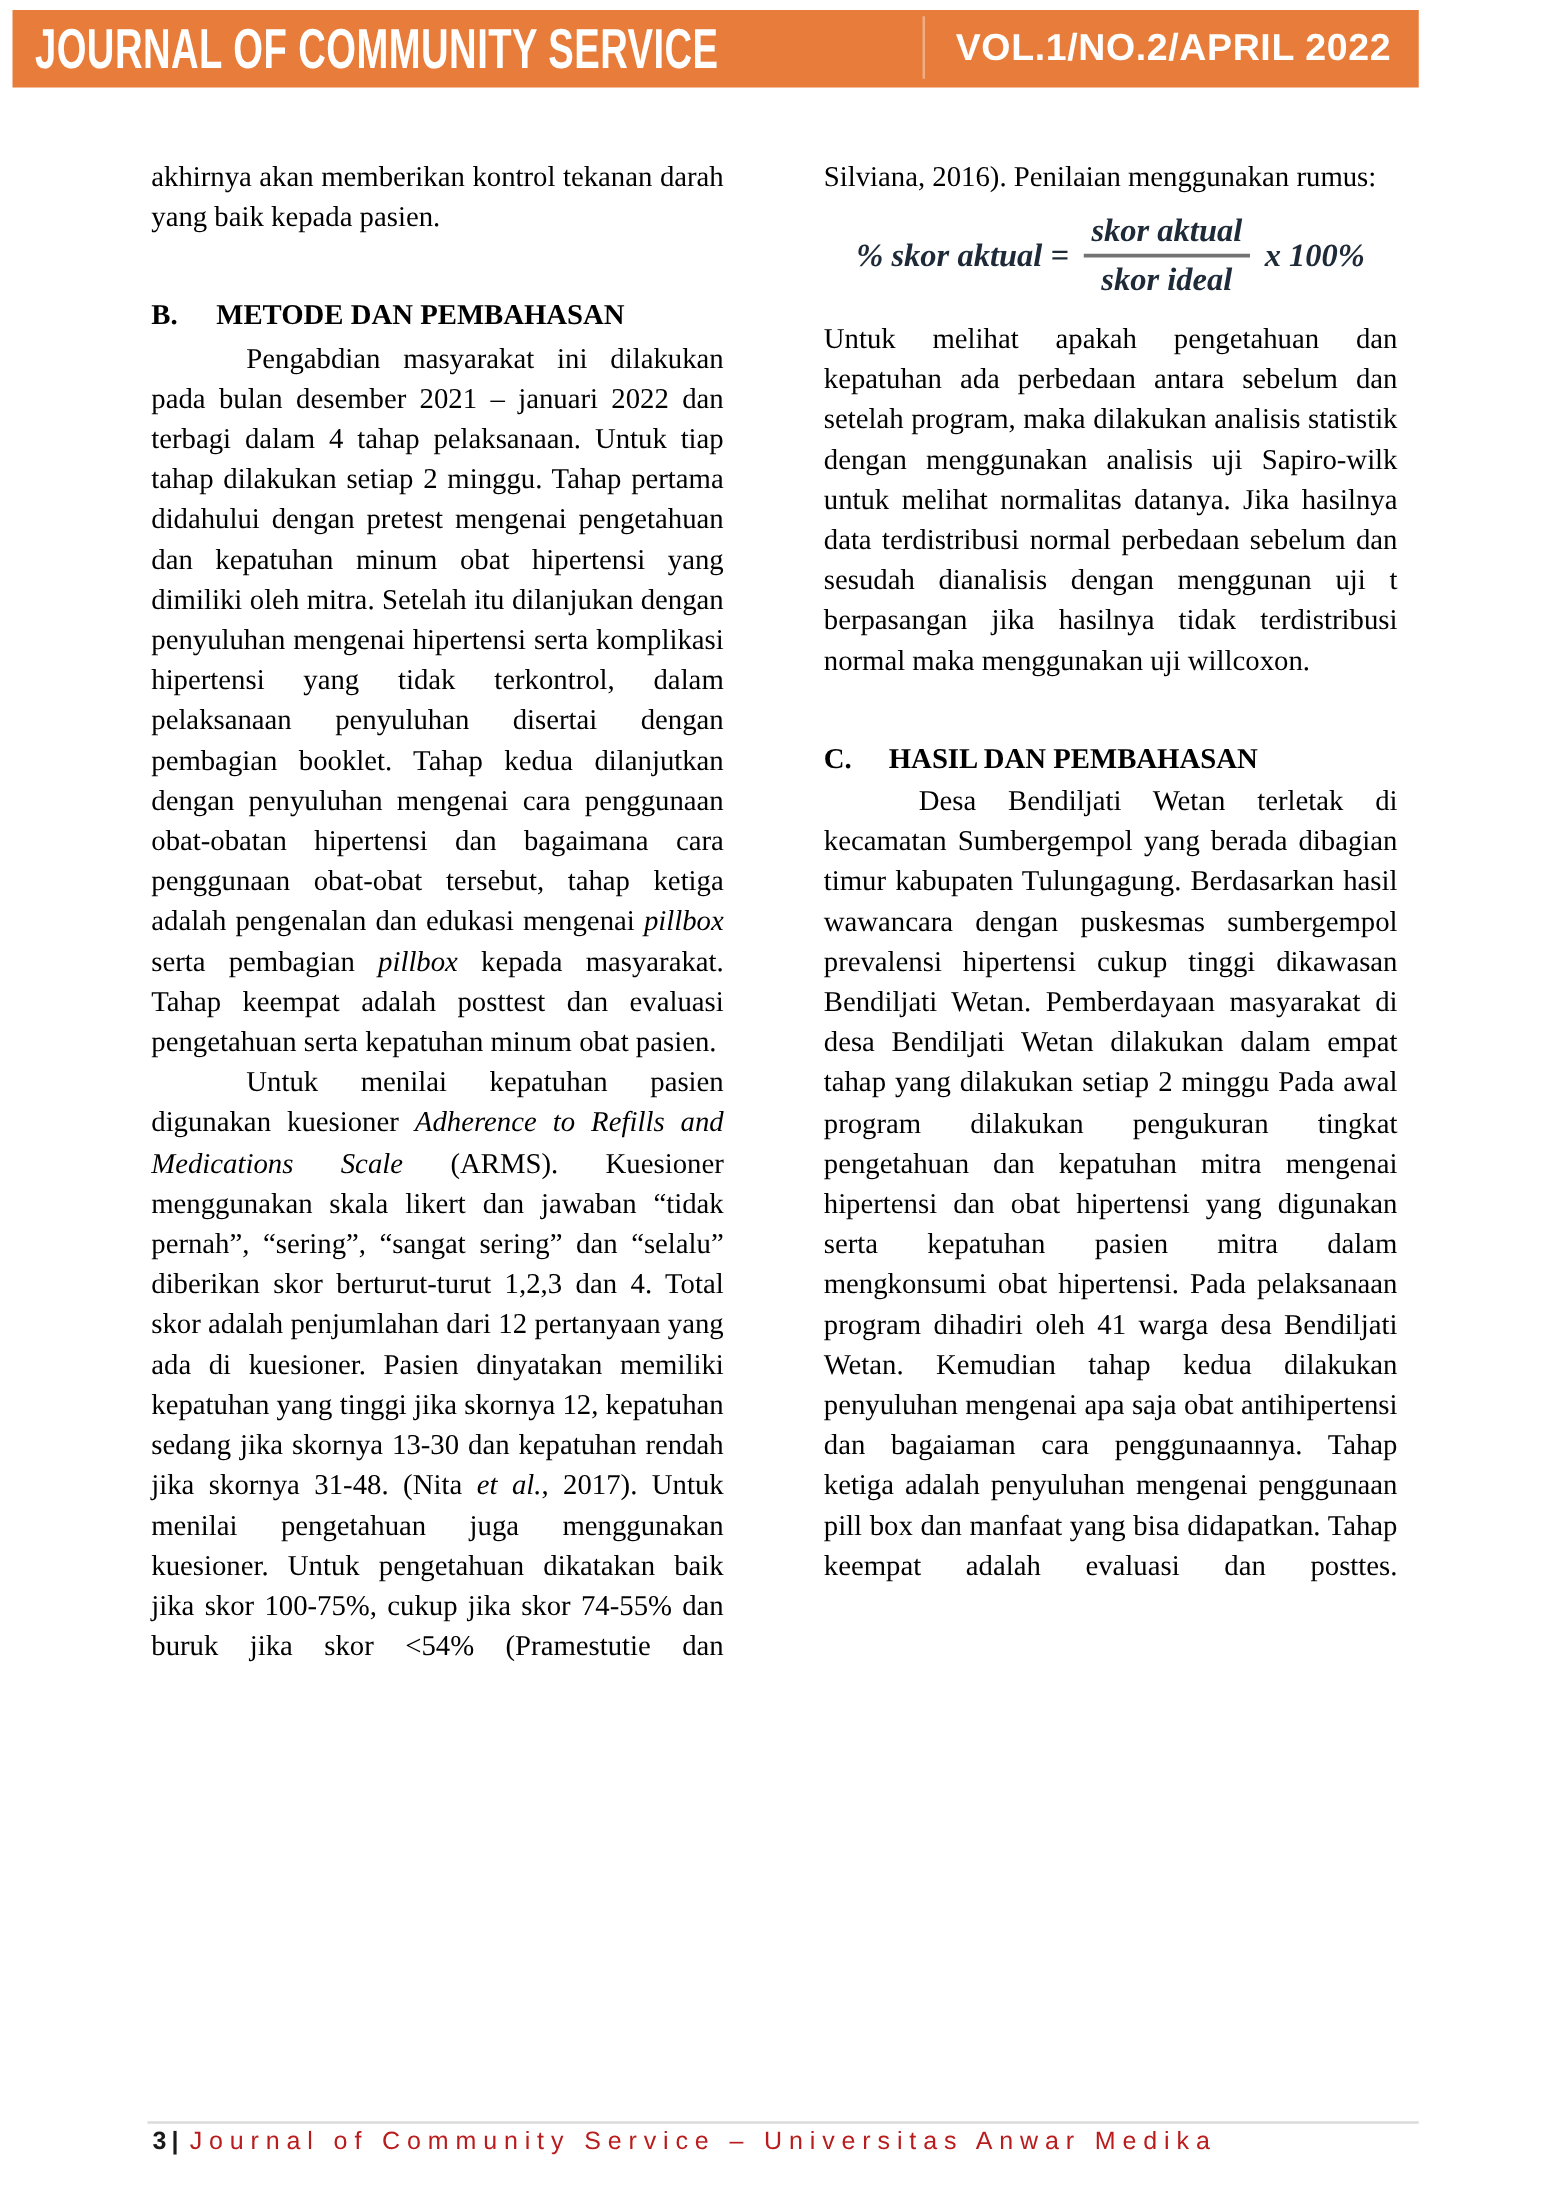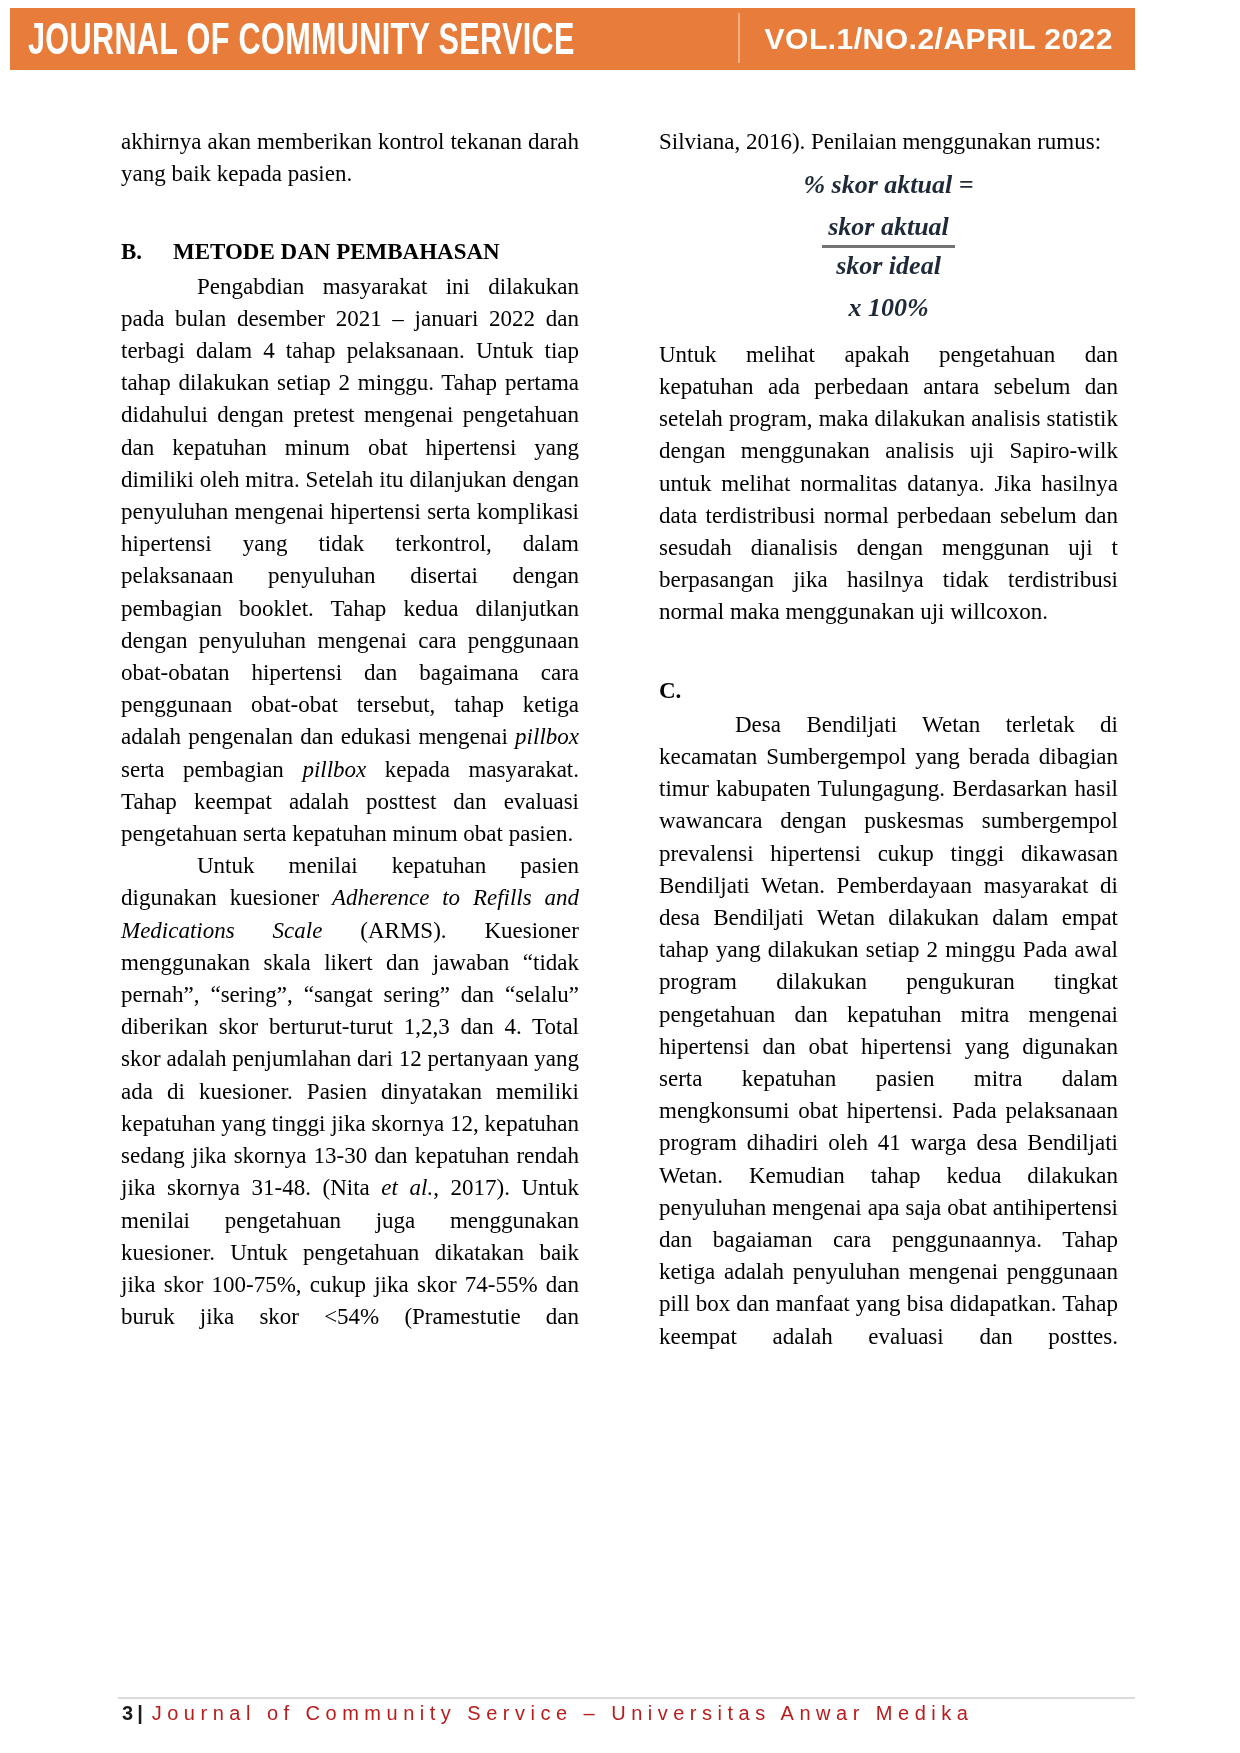--- a/index.html
+++ b/index.html
@@ -70,21 +70,20 @@
   
   .formula {
     display:flex; justify-content:center; align-items:center;
     gap:12px;
     margin:12px 0 16px 0;
     font-style:italic; font-weight:bold;
     color:#1E2A38;
     font-size:26px;
     line-height:1.15;
     text-align:right;
-    flex-direction:column;
   }
   .f-frac { display:inline-flex; flex-direction:column; align-items:center; }
   .f-num { padding:0 6px 3px 6px; border-bottom:3px solid #737373; }
   .f-den { padding:3px 6px 0 6px; }
   
   .footer-rule {
     position:absolute; left:118px; top:1697px;
     width:1017px; height:2px;
     background:#DBDBDB;
   }
@@ -126,20 +125,21 @@
       <span class="f-lhs">% skor aktual =</span>
       <span class="f-frac">
         <span class="f-num">skor aktual</span>
         <span class="f-den">skor ideal</span>
       </span>
       <span class="f-rhs">x 100%</span>
     </div>
     <p class="para"><span>Untuk melihat apakah pengetahuan dan kepatuhan ada perbedaan antara sebelum dan setelah program, maka dilakukan analisis statistik dengan menggunakan analisis uji Sapiro-wilk untuk melihat normalitas datanya. Jika hasilnya data terdistribusi normal perbedaan sebelum dan sesudah dianalisis dengan menggunan uji t berpasangan jika hasilnya tidak terdistribusi normal maka menggunakan uji willcoxon.</span></p>
     <h2 class="heading">
       <span class="h-num">C.</span>
+      <span class="h-text">HASIL DAN PEMBAHASAN</span>
     </h2>
     <p class="para indent justify-last"><span>Desa Bendiljati Wetan terletak di kecamatan Sumbergempol yang berada dibagian timur kabupaten Tulungagung. Berdasarkan hasil wawancara dengan puskesmas sumbergempol prevalensi hipertensi cukup tinggi dikawasan Bendiljati Wetan. Pemberdayaan masyarakat di desa Bendiljati Wetan dilakukan dalam empat tahap yang dilakukan setiap 2 minggu Pada awal program dilakukan pengukuran tingkat pengetahuan dan kepatuhan mitra mengenai hipertensi dan obat hipertensi yang digunakan serta kepatuhan pasien mitra dalam mengkonsumi obat hipertensi. Pada pelaksanaan program dihadiri oleh 41 warga desa Bendiljati Wetan. Kemudian tahap kedua dilakukan penyuluhan mengenai apa saja obat antihipertensi dan bagaiaman cara penggunaannya. Tahap ketiga adalah penyuluhan mengenai penggunaan pill box dan manfaat yang bisa didapatkan. Tahap keempat adalah evaluasi dan posttes.</span></p>
   </section>
 
   <div class="footer-rule"></div>
   <footer class="footer-text">
     <span class="pg">3</span>
     <span class="sep">|</span>
     <span class="ftxt">Journal of Community Service – Universitas Anwar Medika</span>
   </footer>

